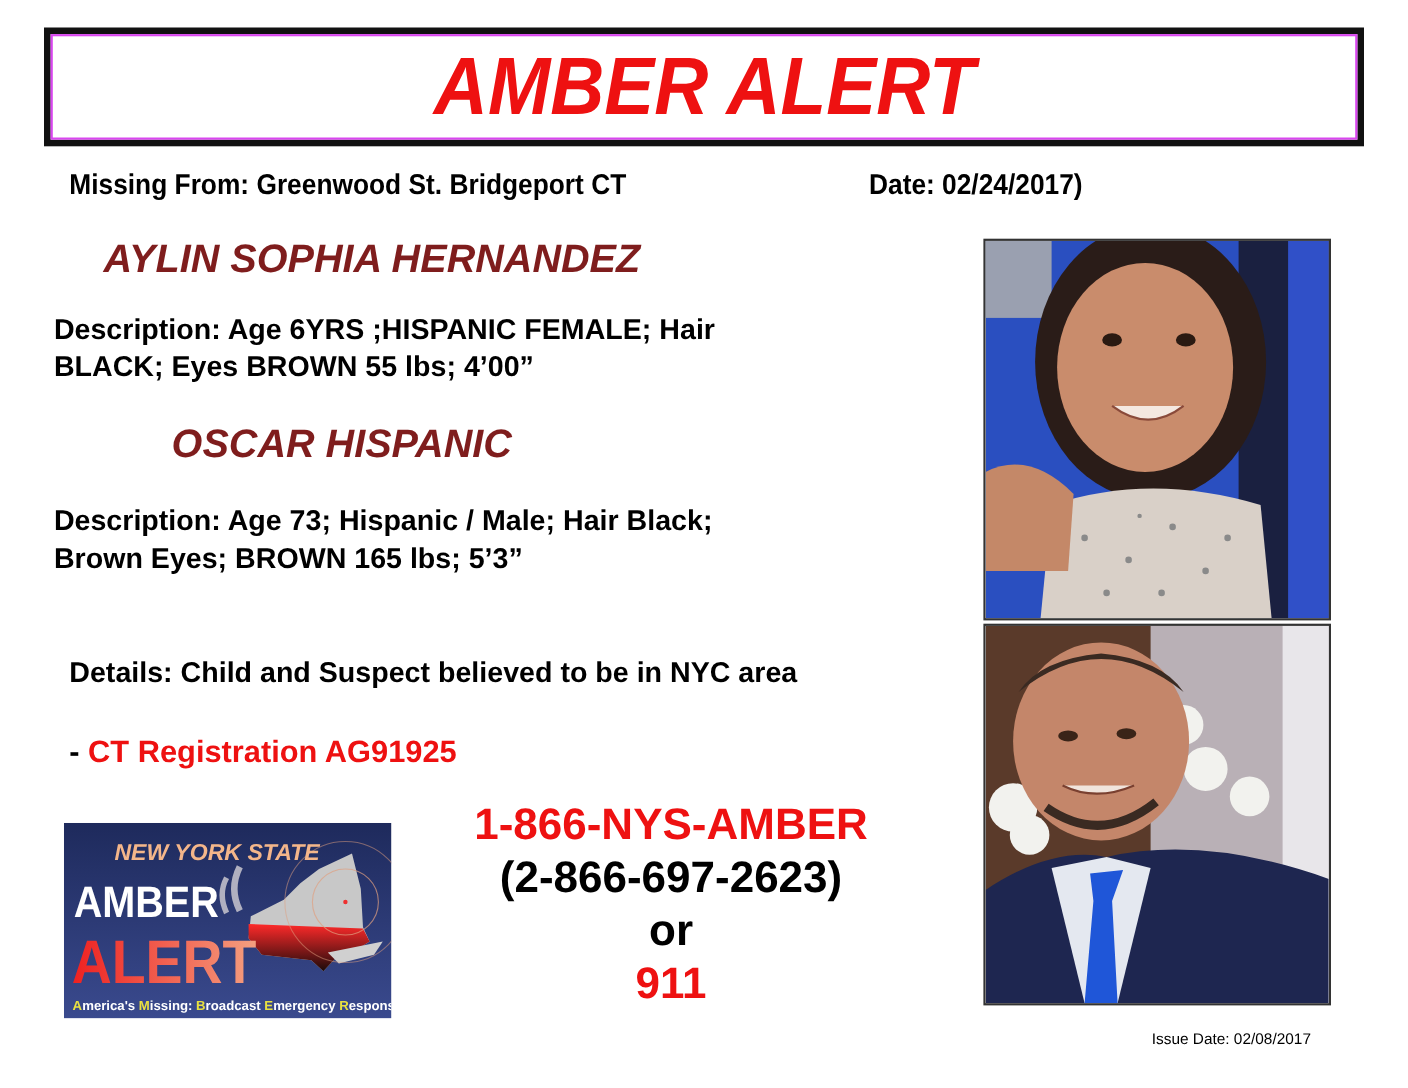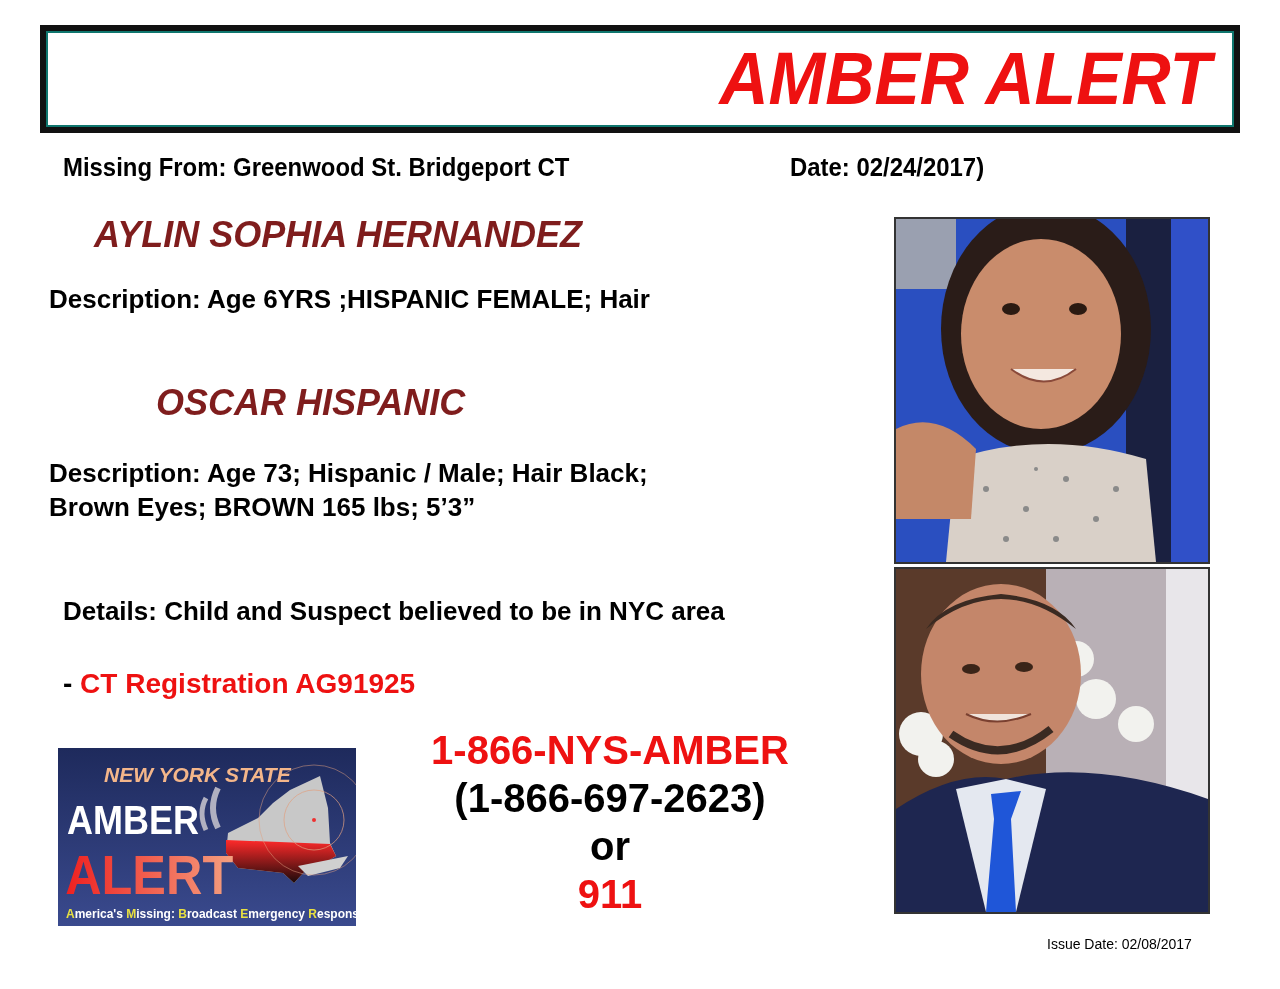--- a/index.html
+++ b/index.html
@@ -7,22 +7,22 @@
     width: 1280px; height: 989px; position: relative; overflow: hidden;
     font-family: "Liberation Sans", sans-serif; color: #000;
   }
   .abs { position: absolute; }
   .banner {
     left: 40px; top: 25px; width: 1200px; height: 108px;
     box-sizing: border-box; background: #111; padding: 6px;
   }
   .banner-inner {
     width: 100%; height: 100%; box-sizing: border-box;
-    background: #fff; border: 2px solid #0f766e; outline: 2px solid #fff; outline-offset: -5px;
-    display: flex; align-items: center; justify-content: flex-end;
+    background: #fff; border: 2px solid #d946ef; outline: 2px solid #fff; outline-offset: -5px;
+    display: flex; align-items: center; justify-content: center;
   }
   .banner-title {
     color: #ee1111; font-weight: bold; font-style: italic;
     font-size: 74px; letter-spacing: 0px; line-height: 1;
     transform: scaleX(0.92);
   }
   .missing-from { left: 63px; top: 152px; font-size: 26px; font-weight: bold; transform-origin: left; transform: scaleX(0.92); }
   .date-top { left: 790px; top: 152px; font-size: 26px; font-weight: bold; transform-origin: left; transform: scaleX(0.92); }
   .red-name { color: #7f1d1d; font-weight: bold; font-size: 36px; white-space: nowrap; font-style: italic; }
   .name1 { left: 94px; top: 214px; }
@@ -55,38 +55,39 @@
     <span class="banner-title">AMBER ALERT</span>
   </div>
 </div>
 
 <div class="abs missing-from">Missing From: Greenwood St. Bridgeport CT</div>
 <div class="abs date-top">Date: 02/24/2017)</div>
 
 <div class="abs red-name name1">AYLIN SOPHIA HERNANDEZ</div>
 <div class="abs desc desc1">
   <div>Description:  Age 6YRS ;HISPANIC FEMALE; Hair</div>
+  <div>BLACK; Eyes BROWN 55 lbs; 4’00”</div>
 </div>
 
 <div class="abs red-name name2">OSCAR HISPANIC</div>
 <div class="abs desc desc2">
   <div>Description:  Age 73; Hispanic / Male; Hair Black;</div>
   <div>Brown Eyes; BROWN  165 lbs; 5’3”</div>
 </div>
 
 <div class="abs details">
   <div>Details: Child and Suspect believed to be in NYC area</div>
 </div>
 <div class="abs reg">
   <span class="dash">- </span><span class="reg-text">CT Registration AG91925</span>
 </div>
 
 <div class="abs contact">
   <div class="line red">1-866-NYS-AMBER</div>
-  <div class="line">(1-866-697-2623)</div>
+  <div class="line">(2-866-697-2623)</div>
   <div class="line">or</div>
   <div class="line red">911</div>
 </div>
 
 <div class="abs logo">
   <svg width="298" height="178" viewBox="0 0 298 178">
     <defs>
       <linearGradient id="lgbg" x1="0" y1="0" x2="0" y2="1">
         <stop offset="0" stop-color="#1e2a5c"></stop>
         <stop offset="1" stop-color="#3a4a8e"></stop>

